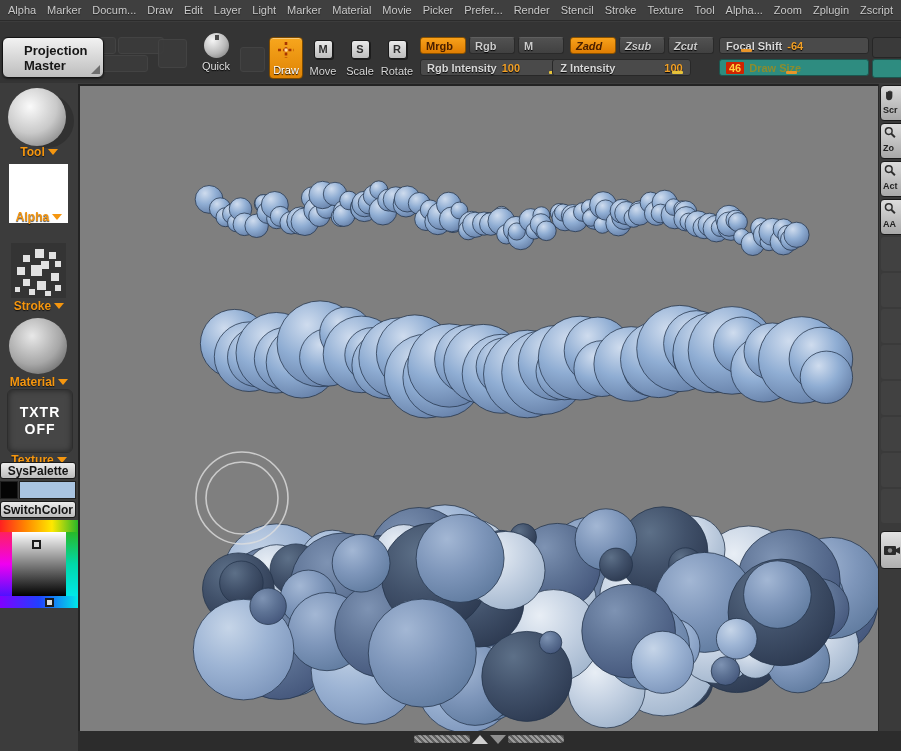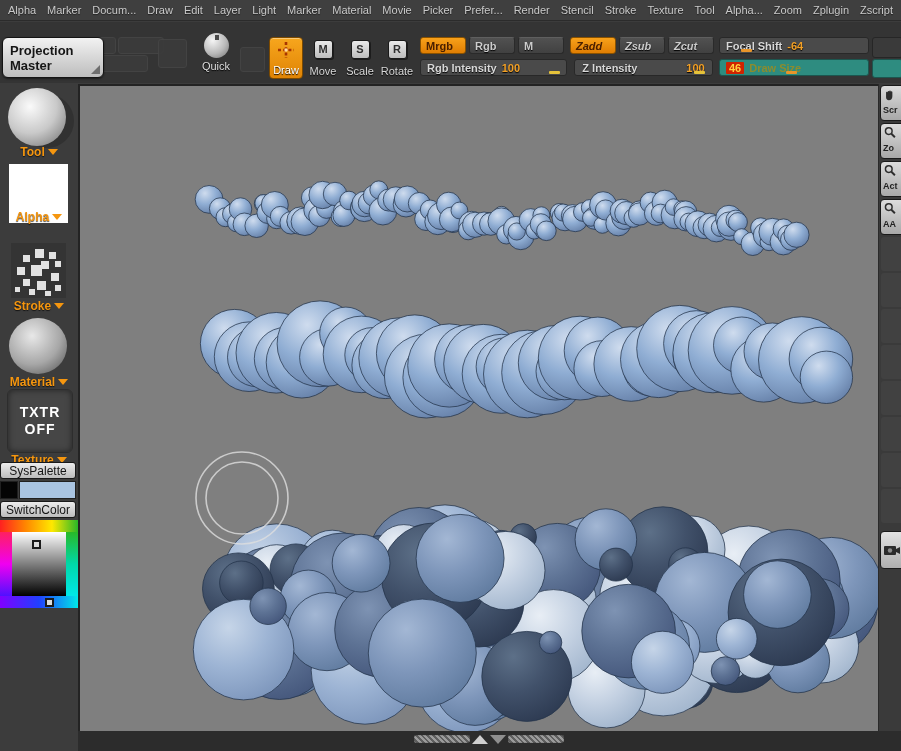--- a/index.html
+++ b/index.html
@@ -10,21 +10,21 @@
   #menu-bar{position:absolute;left:0;top:0;width:901px;height:21px;background:#3f3f3f;
     border-bottom:1px solid #2b2b2b;display:flex;align-items:center;justify-content:space-between;
     padding:0 8px;box-sizing:border-box;}
   .menu-item{font-size:11px;color:#c9c9c9;cursor:default;text-shadow:0 1px 1px rgba(0,0,0,.5);white-space:nowrap;}
 
   
   #toolbar{position:absolute;left:0;top:22px;width:901px;height:61px;background:#343434;}
   #projection-master{position:absolute;left:2px;top:15px;width:102px;height:41px;
     background:linear-gradient(#f2f2f2,#bdbdbd);border:1px solid #141414;border-radius:6px;
     font-weight:bold;font-size:13px;color:#161616;line-height:15px;white-space:pre-line;
-    display:flex;align-items:center;padding-left:7px;box-sizing:border-box;z-index:3;
+    display:flex;align-items:center;padding-left:21px;box-sizing:border-box;z-index:3;
     box-shadow:0 1px 2px rgba(0,0,0,.5);}
   #projection-master::after{content:"";position:absolute;right:3px;bottom:3px;width:0;height:0;
     border-left:9px solid transparent;border-bottom:9px solid #6e6e6e;}
   .ghost-box{position:absolute;background:#3b3b3b;border:1px solid #454545;border-radius:3px;opacity:.9;}
   #quick-button{position:absolute;left:196px;top:11px;width:40px;height:44px;text-align:center;}
   #quick-sphere{width:25px;height:25px;margin:0 auto;border-radius:50%;
     background:radial-gradient(circle at 35% 30%,#f5f5f5,#b9b9b9 55%,#6f6f6f);position:relative;}
   #quick-sphere::after{content:"";position:absolute;left:11px;top:2px;width:4px;height:5px;background:#4a4a4a;}
   #quick-label{font-size:11px;color:#dedede;margin-top:2px;text-shadow:0 1px 1px #000;}
 
@@ -47,21 +47,21 @@
     color:#cdcdcd;display:flex;align-items:center;padding-left:5px;box-sizing:border-box;
     text-shadow:0 1px 1px #000;}
   .mode-btn.active{background:linear-gradient(#f8a11a,#e07e03);color:#4a2000;border-color:#8a5200;text-shadow:none;}
 
   .zslider{position:absolute;top:37px;height:17px;background:#4a4a4a;border:1px solid #282828;
     border-radius:3px;font-size:11px;font-weight:bold;color:#d8d8d8;display:flex;align-items:center;
     padding-left:6px;box-sizing:border-box;text-shadow:0 1px 1px #000;}
   .zslider .sval{color:#f2a026;margin-left:5px;}
   .zslider .handle{position:absolute;bottom:1px;width:11px;height:3px;background:#e5c23a;border-radius:1px;}
   #rgb-intensity-slider{left:420px;width:147px;}
-  #z-intensity-slider{left:574px;width:139px;justify-content:center;padding-left:0;gap:44px;}
+  #z-intensity-slider{left:552px;width:139px;justify-content:center;padding-left:0;gap:44px;}
   #focal-shift-slider{left:719px;top:15px;width:150px;}
   #draw-size-slider{left:719px;top:37px;width:150px;background:#2e8c80;border-color:#1c564f;color:#8c8c2e;text-shadow:none;}
   #draw-size-slider .sval{color:#ffd23e;background:#cf2301;padding:0 3px;margin:0 5px 0 0;border-radius:1px;}
   #draw-size-slider .handle{background:#e8952a;}
   #toolbar-partial-dark{position:absolute;left:872px;top:15px;width:29px;height:19px;background:#3a3a3a;border:1px solid #262626;border-radius:3px;}
   #toolbar-partial-teal{position:absolute;left:872px;top:37px;width:29px;height:17px;background:#2e8c80;border:1px solid #1c564f;border-radius:3px;}
 
   
   #left-shelf{position:absolute;left:0;top:83px;width:78px;height:668px;background:#3c3c3c;}
   .shelf-label{color:#f5960f;font-weight:bold;font-size:12px;text-align:center;
@@ -78,21 +78,21 @@
   #stroke-label{position:absolute;left:0;top:216px;width:78px;}
   #material-thumb{position:absolute;left:9px;top:235px;width:58px;height:56px;border-radius:50%;
     background:radial-gradient(circle at 40% 32%,#e8e8e8,#a7a7a7 55%,#565656 95%);}
   #material-label{position:absolute;left:0;top:292px;width:78px;}
   #texture-button{position:absolute;left:7px;top:306px;width:64px;height:62px;background:#464646;
     border:1px solid #2d2d2d;border-radius:6px;color:#fff;font-weight:bold;font-size:14px;
     letter-spacing:1px;white-space:pre-line;display:flex;align-items:center;justify-content:center;
     text-align:center;line-height:17px;box-shadow:inset 0 0 6px rgba(0,0,0,.5);}
   #texture-label{position:absolute;left:0;top:370px;width:78px;}
   .sys-btn{position:absolute;left:0;width:76px;height:17px;background:linear-gradient(#ececec,#bcbcbc);
-    border:1px solid #191919;border-radius:3px;font-size:12px;font-weight:normal;color:#141414;
+    border:1px solid #191919;border-radius:3px;font-size:12px;font-weight:bold;color:#141414;
     display:flex;align-items:center;justify-content:center;box-sizing:border-box;}
   #syspalette-button{top:379px;}
   #swatch-secondary{position:absolute;left:0;top:398px;width:18px;height:18px;border:1px solid #202020;box-sizing:border-box;}
   #swatch-main{position:absolute;left:19px;top:398px;width:57px;height:18px;border:1px solid #202020;box-sizing:border-box;}
   #switchcolor-button{top:418px;}
   #color-picker{position:absolute;left:0;top:437px;width:78px;height:88px;}
   #hue-top{position:absolute;left:0;top:0;width:78px;height:12px;
     background:linear-gradient(to right,#ff2020,#ff8800,#ffe800,#28b828);}
   #hue-right{position:absolute;right:0;top:12px;width:12px;height:64px;
     background:linear-gradient(to bottom,#28b828,#00d8a8,#00e8e8);}

